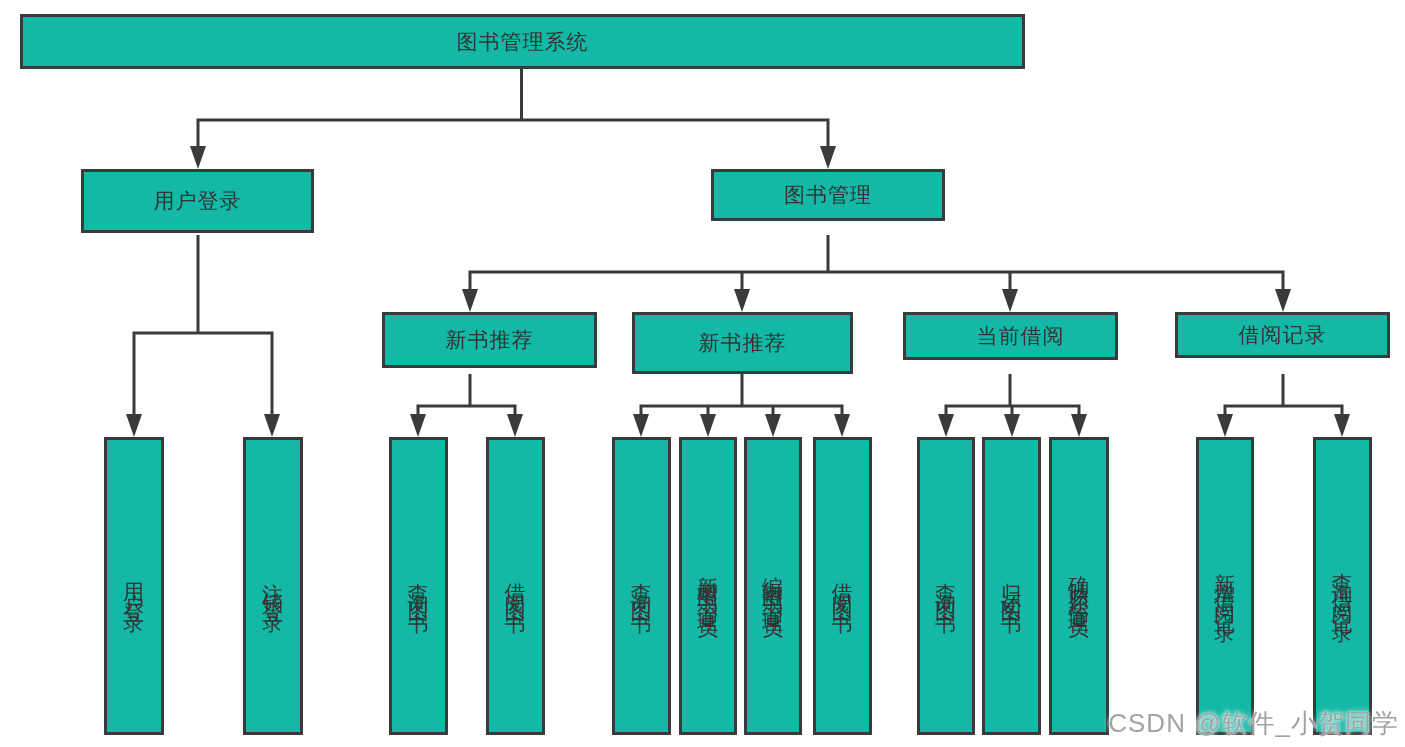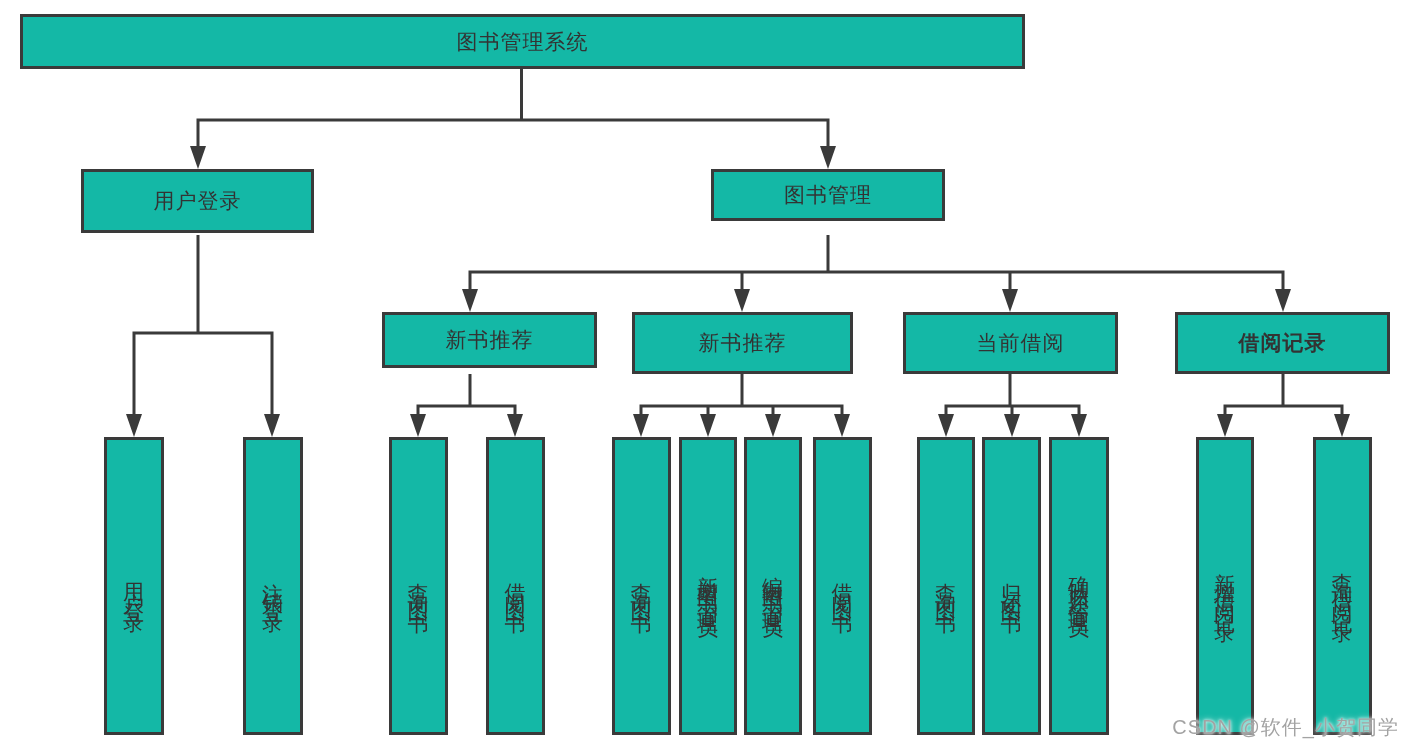--- a/index.html
+++ b/index.html
@@ -30,21 +30,21 @@
     text-orientation:mixed;
     letter-spacing:10px;
     font-size:21px;
     line-height:1;
     color:var(--text);
     white-space:nowrap;
   }
   .watermark{
     position:absolute;
     right:6px;bottom:6px;
-    font-size:20px;
+    font-size:26px;
     color:#a3a3a3;
     text-shadow:0 0 3px #ffffff,0 0 6px #ffffff;
     z-index:5;
     letter-spacing:1px;
   }
 </style>
 </head>
 <body>
 
 <div id="stage">
@@ -95,24 +95,24 @@
   <div class="node hbox" style="left:711px;top:169px;width:234px;height:52px;">
     <span>图书管理</span>
   </div>
 
   <div class="node hbox" style="left:342px;top:312px;width:215px;height:56px;margin-left:40px;">
     <span>新书推荐</span>
   </div>
   <div class="node hbox" style="left:632px;top:312px;width:221px;height:62px;">
     <span>新书推荐</span>
   </div>
-  <div class="node hbox" style="left:903px;top:312px;width:215px;height:62px;padding-left:20px;">
+  <div class="node hbox" style="left:903px;top:312px;width:215px;height:48px;padding-left:20px;">
     <span>当前借阅</span>
   </div>
-  <div class="node hbox" style="left:1175px;top:312px;width:215px;height:62px;font-weight:bold;">
+  <div class="node hbox" style="left:1175px;top:312px;width:215px;height:46px;">
     <span>借阅记录</span>
   </div>
 
   <div class="node vbox" style="left:104px;top:437px;width:60px;height:298px;">
     <span class="vlabel">用户登录</span>
   </div>
   <div class="node vbox" style="left:243px;top:437px;width:60px;height:298px;">
     <span class="vlabel">注销登录</span>
   </div>
 

